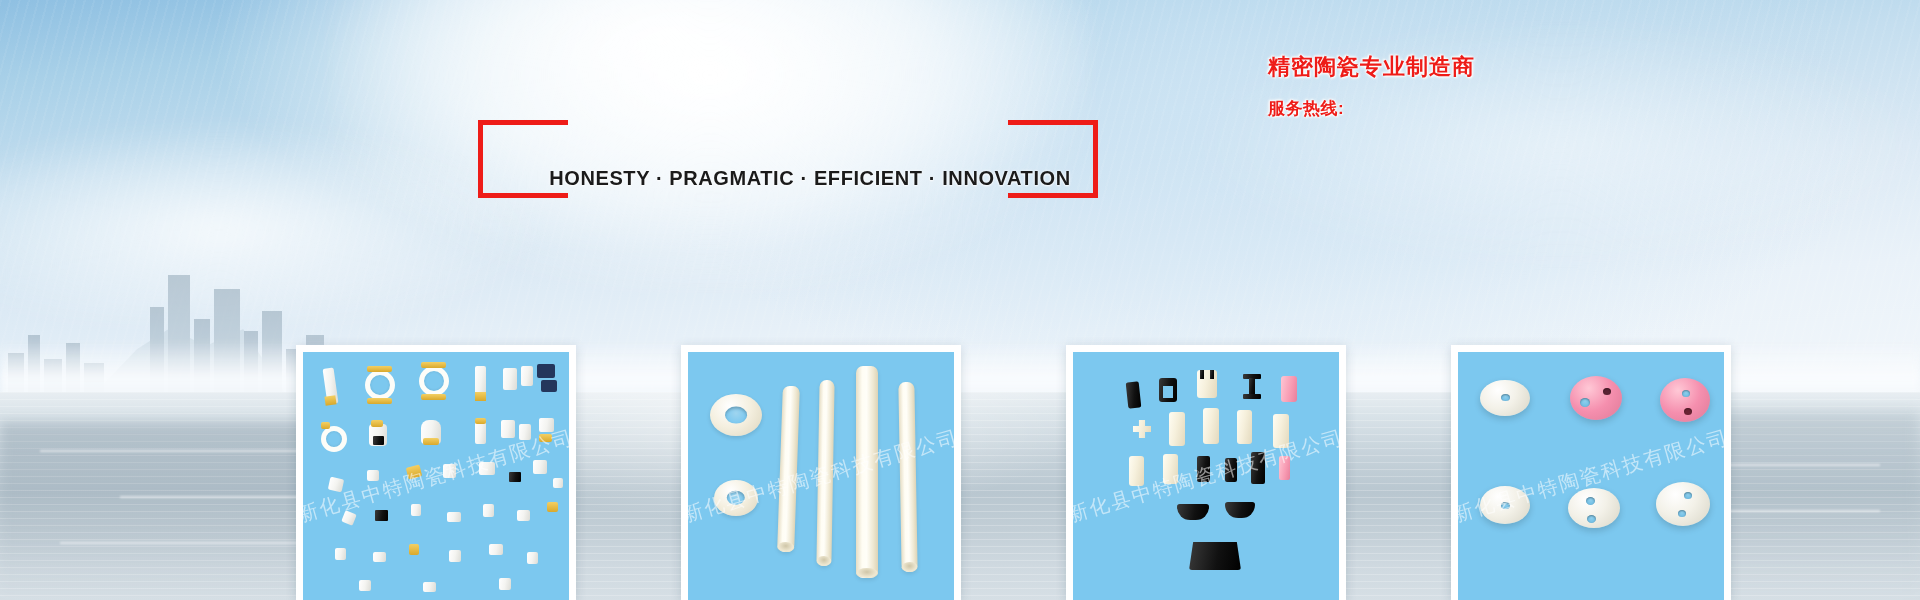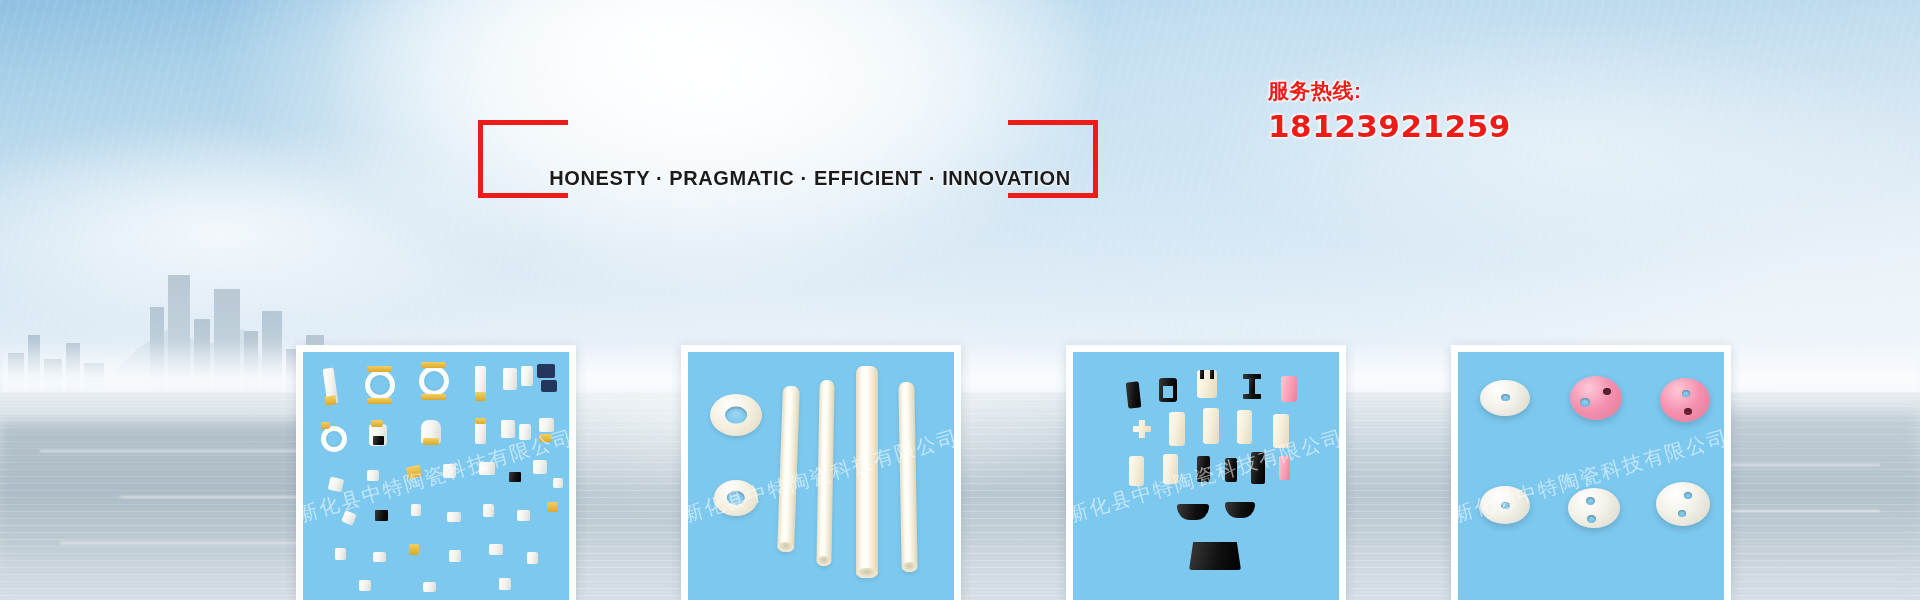--- a/index.html
+++ b/index.html
@@ -116,21 +116,21 @@
     text-shadow:0 0 3px rgba(255,255,255,.9), 0 1px 2px rgba(255,255,255,.8);
   }
 
   
   .contact{ position:absolute; left:1268px; top:52px; width:420px; }
   .contact-line{
     color:#ee1c18; font-weight:700; white-space:nowrap;
     text-shadow:0 0 2px #fff, 0 0 4px #fff, 1px 1px 2px #fff, -1px -1px 2px #fff;
   }
   .c-slogan{ font-size:22px; letter-spacing:1px; line-height:30px; }
-  .c-label { font-size:21px; letter-spacing:.5px; line-height:30px; margin-top:24px; }
+  .c-label { font-size:17px; letter-spacing:.5px; line-height:30px; margin-top:12px; }
   .c-phone {
     font-size:31px; line-height:38px; letter-spacing:.5px; margin-top:1px;
     font-family:"DejaVu Sans", sans-serif; font-weight:700;
   }
 
   
   .cards{ position:absolute; left:0; top:0; width:1920px; height:600px; }
   .card{
     position:absolute; top:345px; width:280px; height:255px;
     background:#fff; padding:7px 7px 0 7px;
@@ -256,22 +256,22 @@
   <div class="brk" style="left:530px; top:8px; width:90px; height:78px;">
     <span style="left:0;  top:0;  width:90px; height:5px;"></span>
     <span style="left:85px;top:0;  width:5px;  height:78px;"></span>
     <span style="left:0;  top:73px;width:90px; height:5px;"></span>
   </div>
 
   <div class="slogan-en">HONESTY · PRAGMATIC · EFFICIENT · INNOVATION</div>
 </div>
 
 <div class="contact">
+  <div class="contact-line c-slogan">精密陶瓷专业制造商</div>
   <div class="contact-line c-label">服务热线:</div>
-  <div class="contact-line c-phone">18123921259</div>
 </div>
 
 <div class="cards">
 
   <div class="card" style="left:296px;">
     <div class="photo">
       <div class="wm">新化县中特陶瓷科技有限公司</div>
 
       <div class="p chipA white" style="left:22px;  top:16px; width:11px; height:36px; transform:rotate(-8deg);"></div>
       <div class="p gold" style="left:22px;  top:44px; width:11px; height:9px;  transform:rotate(-8deg);"></div>

